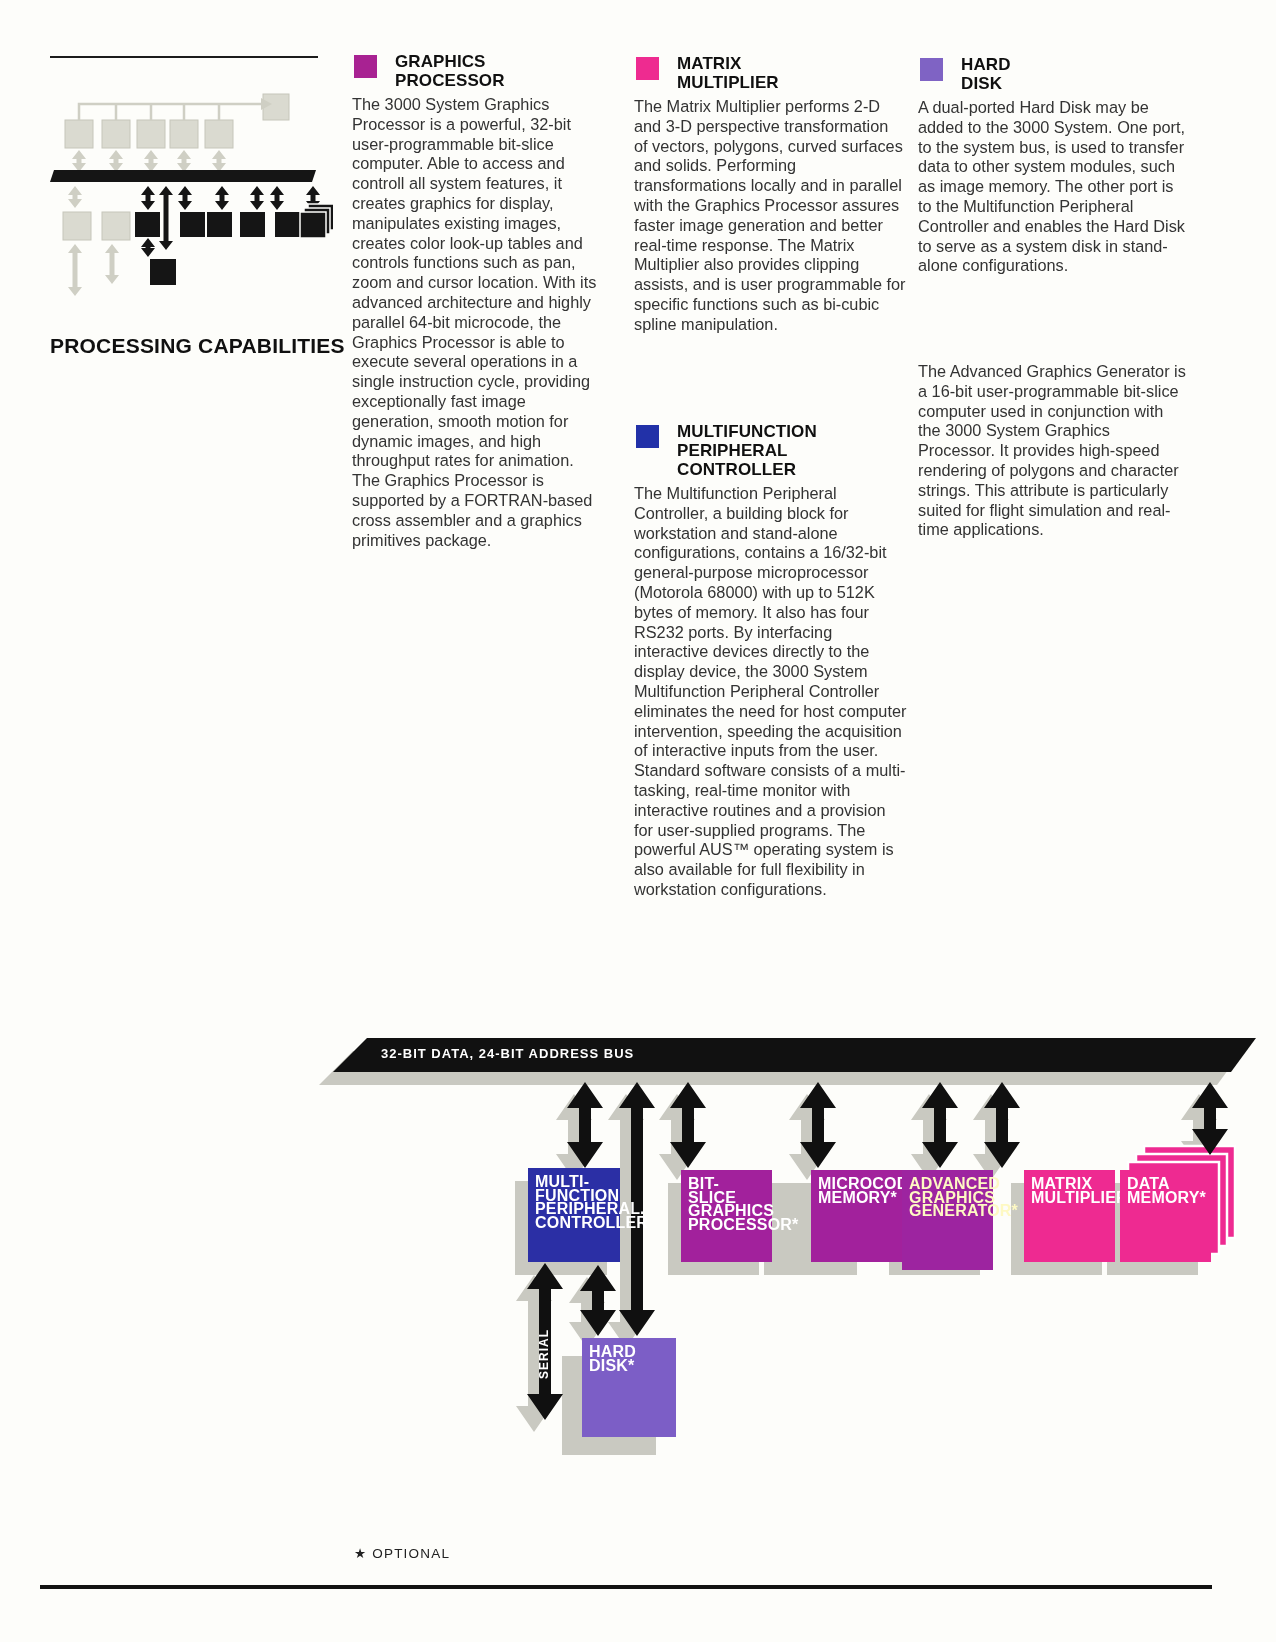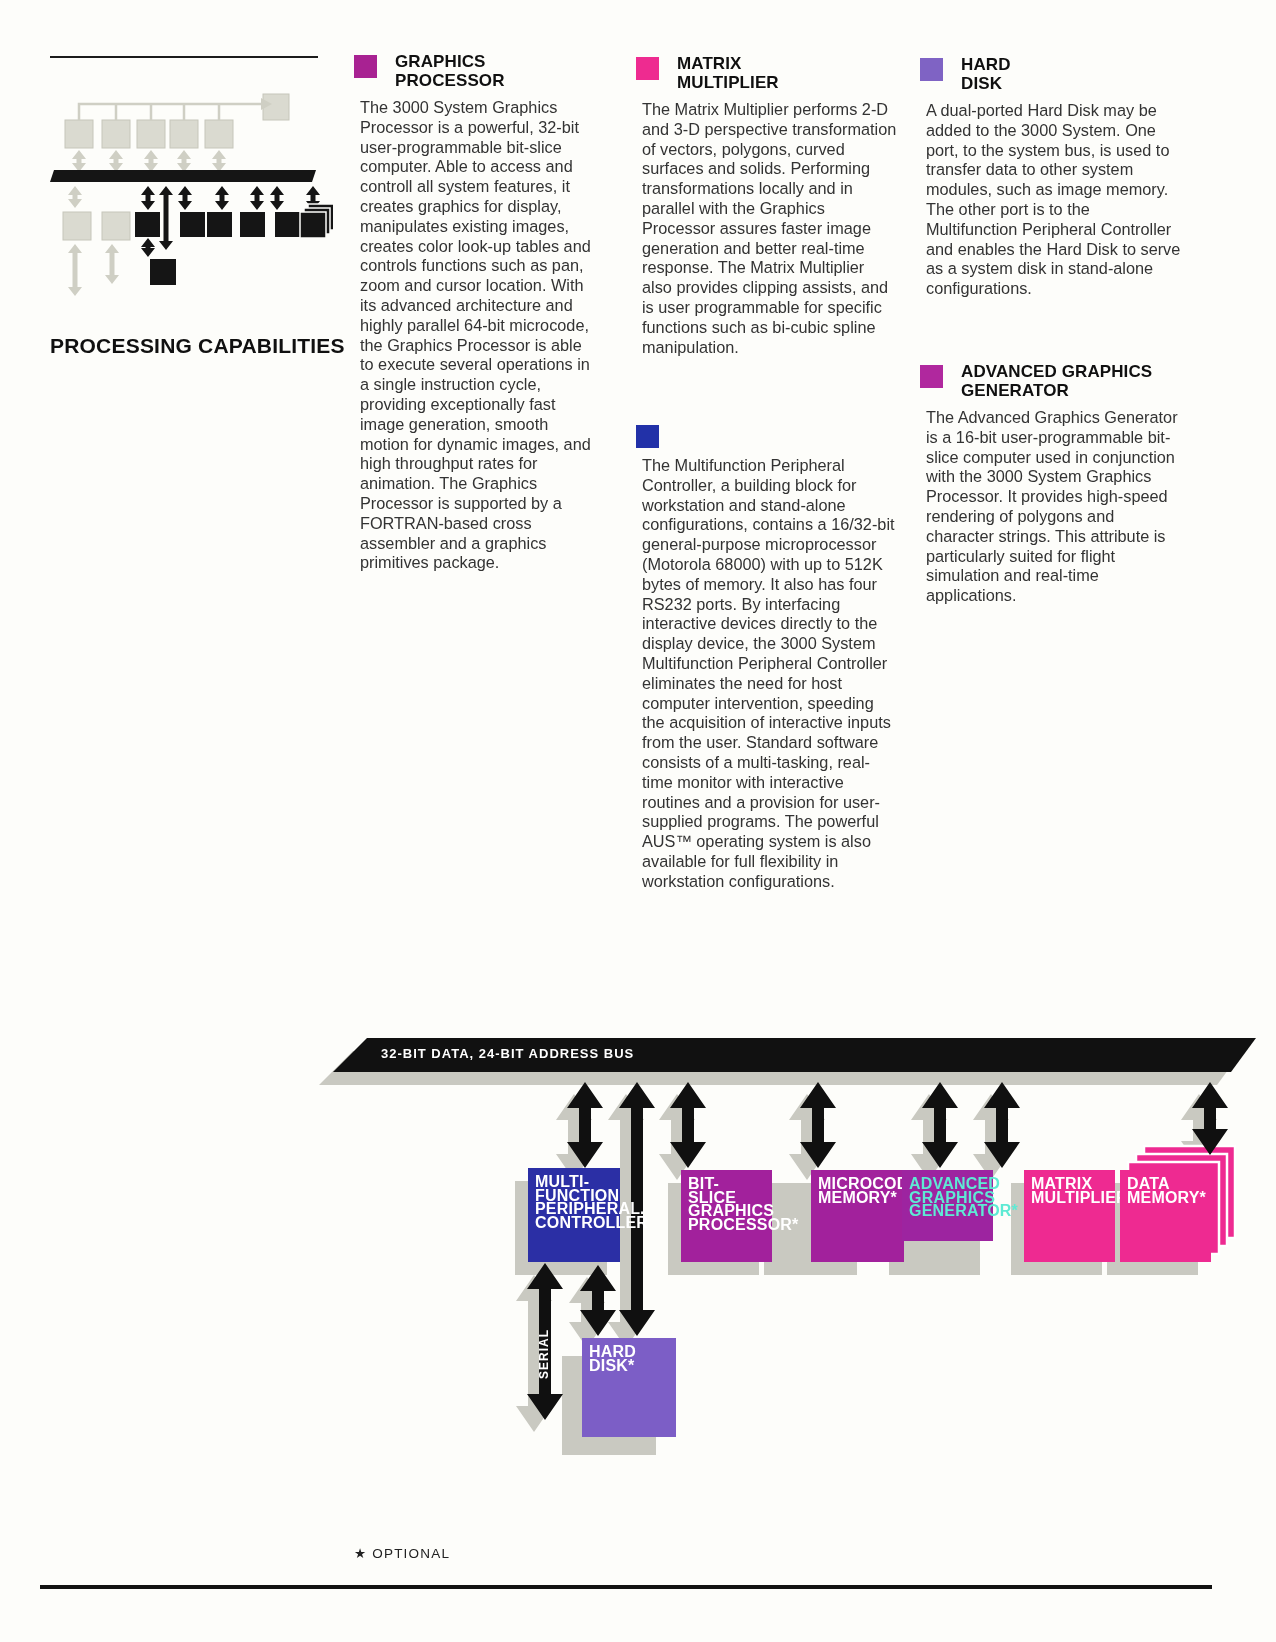--- a/index.html
+++ b/index.html
@@ -20,42 +20,42 @@
   
   .sec{position:absolute;}
   .sec-head{display:flex;align-items:flex-start;margin:0 0 5px 0;}
   .swatch{flex:0 0 auto;width:23px;height:23px;margin:3px 0 0 2px;}
   .sw-1{background:#a82292;}
   .sw-2{background:#ee2b90;}
   .sw-3{background:#7f63c4;}
   .sw-4{background:#2231a8;}
   .sw-5{background:#b0289e;}
   .sec-title{margin:0 0 0 18px;font-size:17px;line-height:19px;font-weight:bold;color:#101010;letter-spacing:.1px;}
-  .sec-body{margin:8px;font-size:16.3px;line-height:19.8px;color:#333;}
+  .sec-body{margin:0;font-size:16.3px;line-height:19.8px;color:#333;}
   .sec1{left:352px;top:52px;width:252px;}
   .sec2{left:634px;top:54px;width:272px;}
   .sec3{left:918px;top:55px;width:272px;}
   .sec4{left:634px;top:422px;width:274px;}
   .sec5{left:918px;top:362px;width:272px;}
 
   
   .diagram-svg{position:absolute;left:0;top:1000px;}
   .bus-label{
     position:absolute;left:381px;top:1046px;color:#ffffff;
     font-size:13px;font-weight:600;letter-spacing:1px;
   }
   .dbox{
     position:absolute;color:#fff;font-size:16px;font-weight:bold;
     line-height:13.6px;letter-spacing:.2px;padding:7px 5px 0 7px;
     white-space:pre-line;box-sizing:border-box;
   }
   .b-mfpc{left:528px;top:1168px;width:92px;height:94px;background:#2b2fa5;}
   .b-bitslice{left:681px;top:1170px;width:91px;height:92px;background:#a2219c;}
   .b-microcode{left:811px;top:1170px;width:93px;height:92px;background:#a2219c;}
-  .b-advgen{left:902px;top:1170px;width:91px;height:71px;background:#9d24a0;color:#5eead4;}
+  .b-advgen{left:902px;top:1170px;width:91px;height:100px;background:#9d24a0;color:#fef9c3;}
   .b-matrix{left:1024px;top:1170px;width:91px;height:92px;background:#ee2a91;}
   .b-datamem{left:1120px;top:1170px;width:91px;height:92px;background:#ee2a91;}
   .b-harddisk{left:582px;top:1338px;width:94px;height:99px;background:#7c5ec6;}
   .serial-label{
     position:absolute;left:509px;top:1346px;width:72px;height:16px;
     transform:rotate(-90deg);text-align:center;color:#fff;
     font-size:12px;font-weight:bold;letter-spacing:1px;
   }
   .footnote{
     position:absolute;left:354px;top:1545px;font-size:13.5px;
@@ -149,29 +149,26 @@
     <div class="sec-head">
       <span class="swatch sw-3"></span>
       <h2 class="sec-title"><span>HARD</span><br><span>DISK</span></h2>
     </div>
     <p class="sec-body">A dual-ported Hard Disk may be added to the 3000 System. One port, to the system bus, is used to transfer data to other system modules, such as image memory. The other port is to the Multifunction Peripheral Controller and enables the Hard Disk to serve as a system disk in stand-alone configurations.</p>
   </section>
 
   <section class="sec sec4">
     <div class="sec-head">
       <span class="swatch sw-4"></span>
+      <h2 class="sec-title"><span>MULTIFUNCTION</span><br><span>PERIPHERAL CONTROLLER</span></h2>
     </div>
     <p class="sec-body">The Multifunction Peripheral Controller, a building block for workstation and stand-alone configurations, contains a 16/32-bit general-purpose microprocessor (Motorola 68000) with up to 512K bytes of memory. It also has four RS232 ports. By interfacing interactive devices directly to the display device, the 3000 System Multifunction Peripheral Controller eliminates the need for host computer intervention, speeding the acquisition of interactive inputs from the user. Standard software consists of a multi-tasking, real-time monitor with interactive routines and a provision for user-supplied programs. The powerful AUS™ operating system is also available for full flexibility in workstation configurations.</p>
   </section>
 
   <section class="sec sec5">
-    <div class="sec-head">
-      <span class="swatch sw-5"></span>
-      <h2 class="sec-title"><span>ADVANCED GRAPHICS</span><br><span>GENERATOR</span></h2>
-    </div>
     <p class="sec-body">The Advanced Graphics Generator is a 16-bit user-programmable bit-slice computer used in conjunction with the 3000 System Graphics Processor. It provides high-speed rendering of polygons and character strings. This attribute is particularly suited for flight simulation and real-time applications.</p>
   </section>
 
   <svg class="diagram-svg" width="1276" height="470" viewBox="0 0 1276 470">
 
     <g fill="#c9c9c1">
       <polygon points="353,51 1242,51 1217,85 319,85"></polygon>
       <rect x="515" y="181" width="92" height="94"></rect>
       <rect x="668" y="183" width="91" height="92"></rect>
       <rect x="764" y="183" width="93" height="92"></rect>

